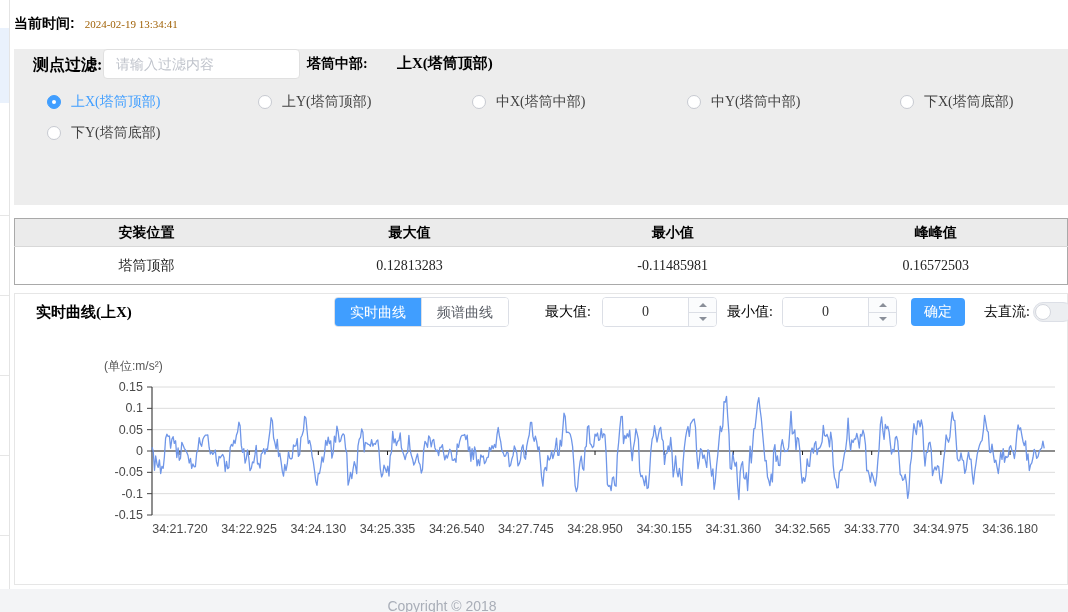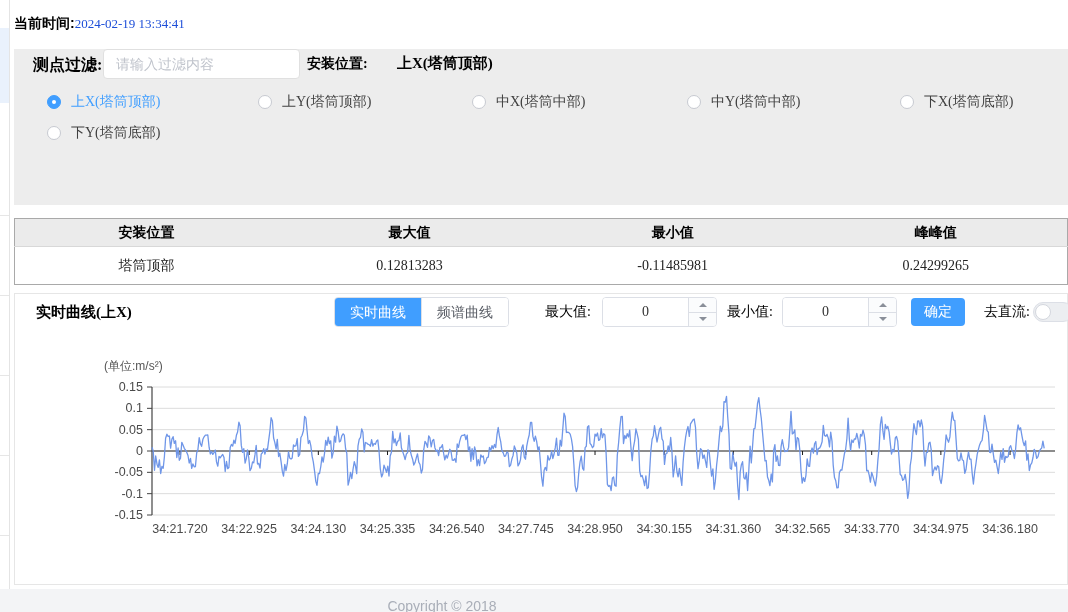--- a/index.html
+++ b/index.html
@@ -10,21 +10,21 @@
 
   
   .sliver { position:absolute; left:0; top:0; width:10px; height:590px;
             background:#fff; border-right:1px solid #e4e4e4; }
   .sliver-active { position:absolute; left:0; top:28px; width:9px; height:75px; background:#e9f1fc; }
   .sliver-line { position:absolute; left:0; width:9px; height:1px; background:#e6e6e6; }
 
   
   .topbar { position:absolute; left:14px; top:12px; height:24px; display:flex; align-items:center; }
   .topbar-label { font-weight:bold; font-size:14px; color:#000; }
-  .topbar-value { font-size:13px; color:#1d4ed8; }
+  .topbar-value { margin-left:10px; font-size:11px; color:#a16207; }
 
   
   .filter-panel { position:absolute; left:14px; top:49px; width:1054px; height:156px; background:#ededed; }
   .filter-label { position:absolute; left:19px; top:6px; font-weight:bold; font-size:16px; color:#000; }
   .filter-input { position:absolute; left:89px; top:0; width:197px; height:30px; border:1px solid #e0e0e0;
                   border-radius:4px; background:#fff; padding:0 12px; font-size:14px; color:#333; outline:none; }
   .filter-input::placeholder { color:#c0c4cc; }
   .current-label { position:absolute; left:293px; top:6px; font-weight:bold; font-size:14px; color:#000; }
   .current-value { position:absolute; left:383px; top:5px; font-weight:bold; font-size:15px; color:#000; }
 
@@ -99,21 +99,21 @@
   </div>
 
   <div class="topbar">
     <span class="topbar-label">当前时间:</span>
     <span class="topbar-value serif">2024-02-19 13:34:41</span>
   </div>
 
   <div class="filter-panel">
     <span class="filter-label serif">测点过滤:</span>
     <input class="filter-input" type="text" placeholder="请输入过滤内容" style="">
-    <span class="current-label serif">安装位置:</span>
+    <span class="current-label serif">塔筒中部:</span>
     <span class="current-value serif">上X(塔筒顶部)</span>
 
     <div class="radio-item checked" style="left:33px; top:44px;">
       <span class="radio-circle"></span>
       <span class="radio-label serif">上X(塔筒顶部)</span>
     </div>
     <div class="radio-item" style="left:244px; top:44px;">
       <span class="radio-circle"></span>
       <span class="radio-label serif">上Y(塔筒顶部)</span>
     </div>
@@ -142,21 +142,21 @@
         <th>最大值</th>
         <th>最小值</th>
         <th>峰峰值</th>
       </tr>
     </thead>
     <tbody>
       <tr>
         <td>塔筒顶部</td>
         <td>0.12813283</td>
         <td>-0.11485981</td>
-        <td>0.24299265</td>
+        <td>0.16572503</td>
       </tr>
     </tbody>
   </table>
 
   <div class="chart-panel">
     <span class="chart-title serif">实时曲线(上X)</span>
 
     <div class="tab-group">
       <button class="tab active">实时曲线</button>
       <button class="tab">频谱曲线</button>

